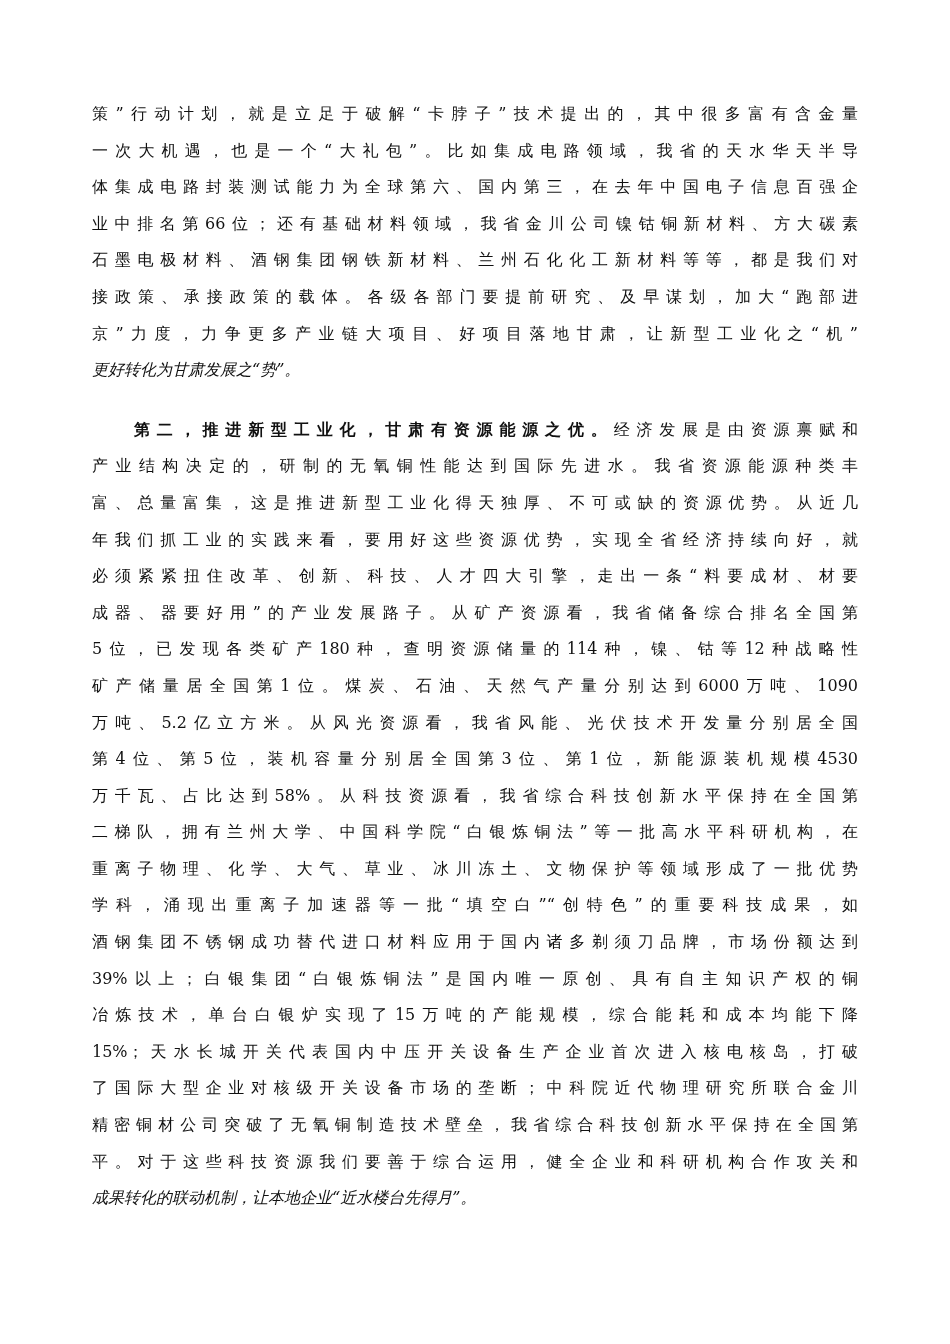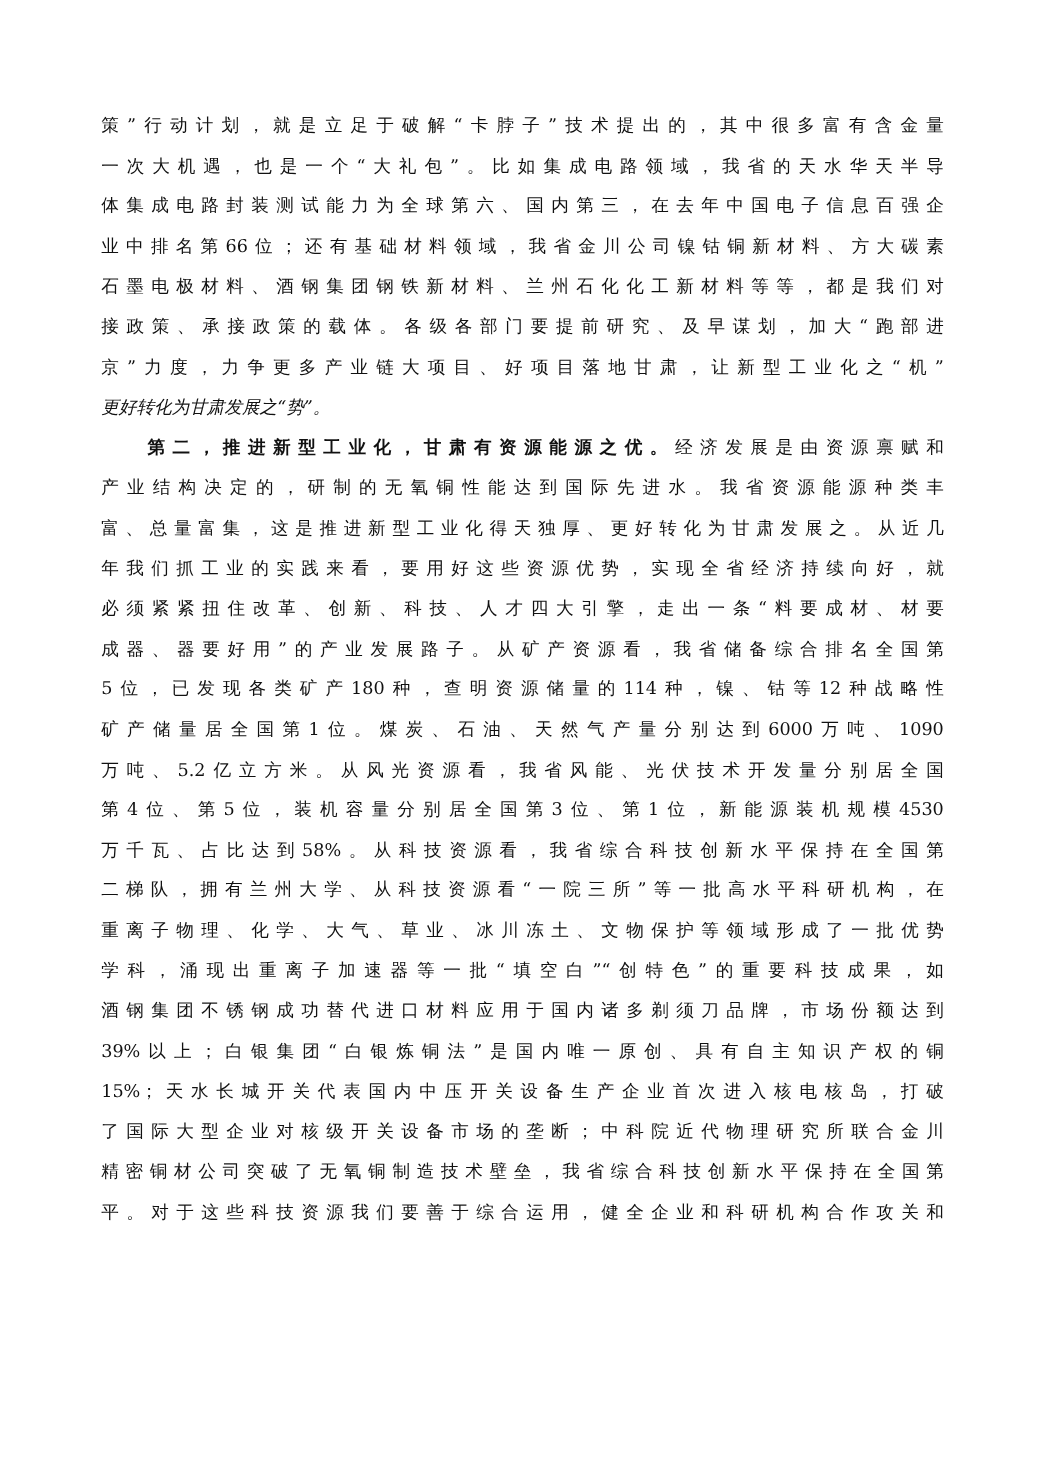--- a/index.html
+++ b/index.html
@@ -31,20 +31,21 @@
     width: 766px;
     overflow: visible;
   }
   .line.last {
     text-align-last: left;
     font-style: italic;
   }
   .line.indent {
     padding-left: 42px;
     width: 724px;
+    margin-top: 23px;
   }
   .bold {
     font-weight: bold;
   }
 </style>
 </head>
 <body>
 
 <div class="page">
 
@@ -55,33 +56,35 @@
     <div class="line">业中排名第66位；还有基础材料领域，我省金川公司镍钴铜新材料、方大碳素</div>
     <div class="line">石墨电极材料、酒钢集团钢铁新材料、兰州石化化工新材料等等，都是我们对</div>
     <div class="line">接政策、承接政策的载体。各级各部门要提前研究、及早谋划，加大“跑部进</div>
     <div class="line">京”力度，力争更多产业链大项目、好项目落地甘肃，让新型工业化之“机”</div>
     <div class="line last">更好转化为甘肃发展之“势”。</div>
   </div>
 
   <div class="paragraph">
     <div class="line indent"><span class="bold">第二，推进新型工业化，甘肃有资源能源之优。</span><span>经济发展是由资源禀赋和</span></div>
     <div class="line">产业结构决定的，研制的无氧铜性能达到国际先进水。我省资源能源种类丰</div>
-    <div class="line">富、总量富集，这是推进新型工业化得天独厚、更好转化为甘肃发展之。从近几</div>
+    <div class="line">富、总量富集，这是推进新型工业化得天独厚、不可或缺的资源优势。从近几</div>
     <div class="line">年我们抓工业的实践来看，要用好这些资源优势，实现全省经济持续向好，就</div>
     <div class="line">必须紧紧扭住改革、创新、科技、人才四大引擎，走出一条“料要成材、材要</div>
     <div class="line">成器、器要好用”的产业发展路子。从矿产资源看，我省储备综合排名全国第</div>
     <div class="line">5位，已发现各类矿产180种，查明资源储量的114种，镍、钴等12种战略性</div>
     <div class="line">矿产储量居全国第1位。煤炭、石油、天然气产量分别达到6000万吨、1090</div>
     <div class="line">万吨、5.2亿立方米。从风光资源看，我省风能、光伏技术开发量分别居全国</div>
     <div class="line">第4位、第5位，装机容量分别居全国第3位、第1位，新能源装机规模4530</div>
     <div class="line">万千瓦、占比达到58%。从科技资源看，我省综合科技创新水平保持在全国第</div>
-    <div class="line">二梯队，拥有兰州大学、从科技资源看“一院三所”等一批高水平科研机构，在</div>
+    <div class="line">二梯队，拥有兰州大学、中国科学院“白银炼铜法”等一批高水平科研机构，在</div>
     <div class="line">重离子物理、化学、大气、草业、冰川冻土、文物保护等领域形成了一批优势</div>
     <div class="line">学科，涌现出重离子加速器等一批“填空白”“创特色”的重要科技成果，如</div>
     <div class="line">酒钢集团不锈钢成功替代进口材料应用于国内诸多剃须刀品牌，市场份额达到</div>
     <div class="line">39%以上；白银集团“白银炼铜法”是国内唯一原创、具有自主知识产权的铜</div>
+    <div class="line">冶炼技术，单台白银炉实现了15万吨的产能规模，综合能耗和成本均能下降</div>
     <div class="line">15%；天水长城开关代表国内中压开关设备生产企业首次进入核电核岛，打破</div>
     <div class="line">了国际大型企业对核级开关设备市场的垄断；中科院近代物理研究所联合金川</div>
     <div class="line">精密铜材公司突破了无氧铜制造技术壁垒，我省综合科技创新水平保持在全国第</div>
     <div class="line">平。对于这些科技资源我们要善于综合运用，健全企业和科研机构合作攻关和</div>
+    <div class="line last">成果转化的联动机制，让本地企业“近水楼台先得月”。</div>
   </div>
 
 </div>
 
 </body></html>

